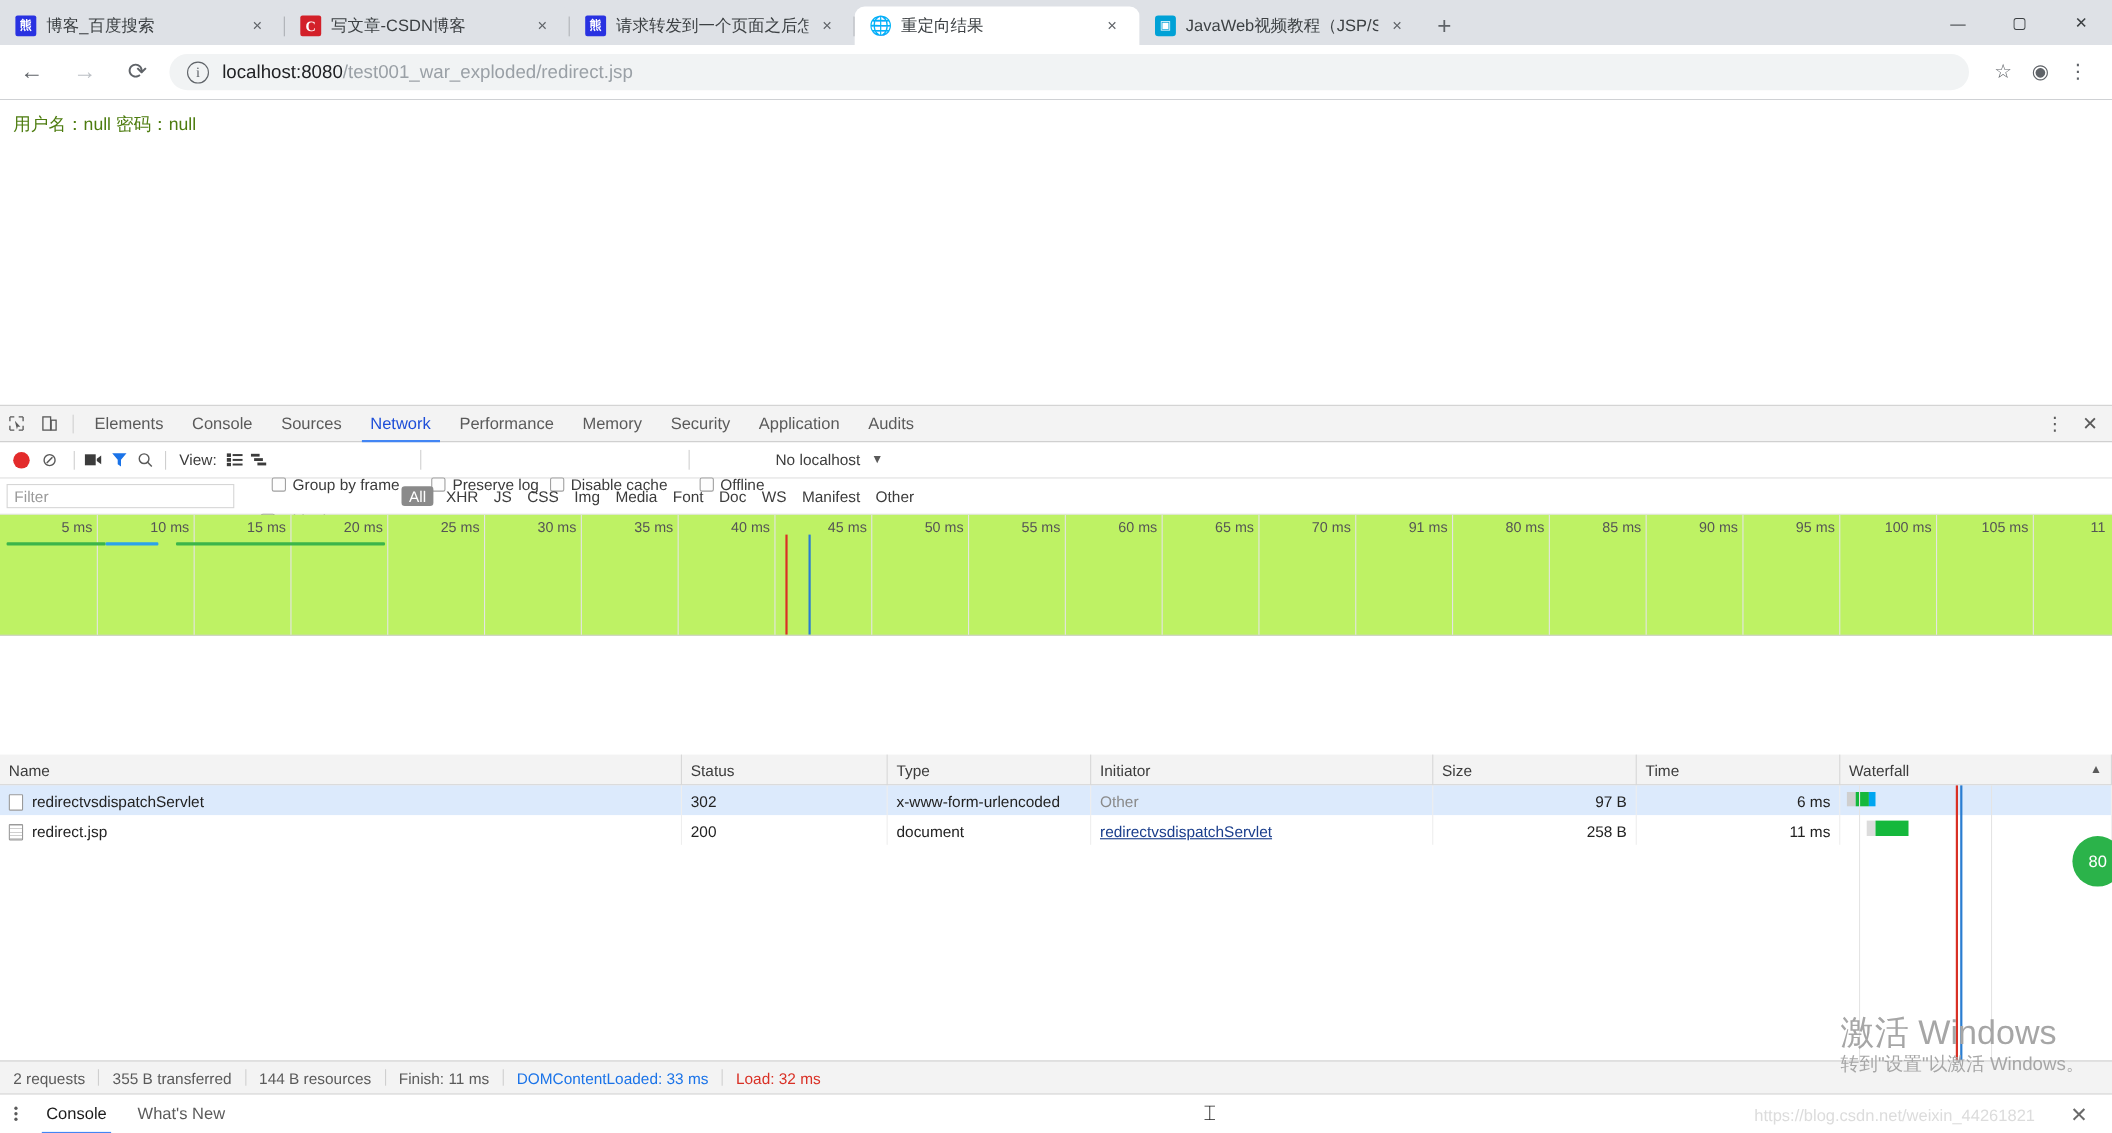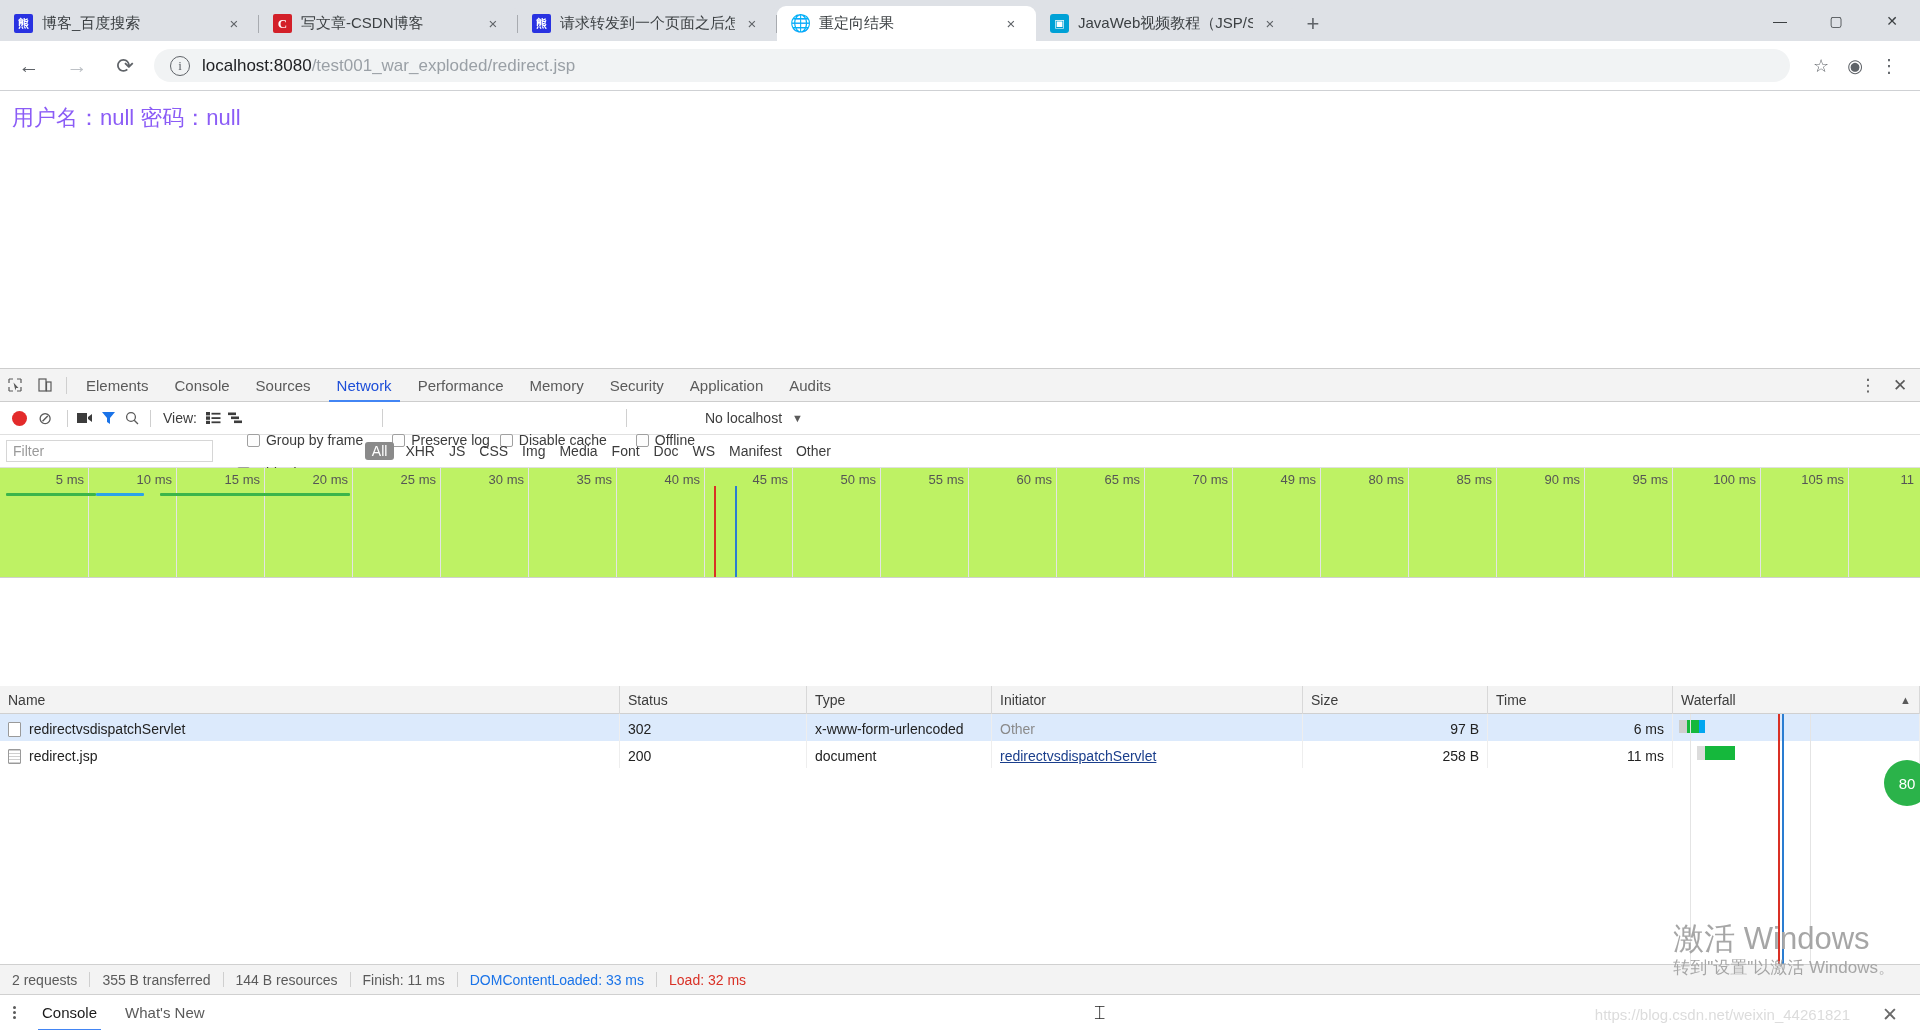--- a/index.html
+++ b/index.html
@@ -93,21 +93,21 @@
   .tb-right div { width:34px; height:34px; display:flex; align-items:center; justify-content:center; color:#5f6368; font-size:18px; }
   .avatar-ic { border-radius:50%; }
 
   
   .page {
     position:absolute; top:91px; left:0; width:1920px; height:277px;
     background:#fff;
   }
   .page-text {
     padding: 12px 12px;
-    font-size: 22px; color:#8b5cf6;
+    font-size: 16px; color:#4d7c0f;
     font-family: "Liberation Sans", "DejaVu Sans", sans-serif;
   }
 
   
   .devtools {
     position:absolute; top:368px; left:0; width:1920px; height:662px;
     background:#fff; border-top:1px solid #cdcdcd;
     font-family:"Liberation Sans", sans-serif;
   }
   .dt-tabbar {
@@ -433,21 +433,21 @@
           <div class="ov-tick-lbl" style="left:880px">50 ms</div>
         <div class="ov-tick" style="left:968px"></div>
           <div class="ov-tick-lbl" style="left:968px">55 ms</div>
         <div class="ov-tick" style="left:1056px"></div>
           <div class="ov-tick-lbl" style="left:1056px">60 ms</div>
         <div class="ov-tick" style="left:1144px"></div>
           <div class="ov-tick-lbl" style="left:1144px">65 ms</div>
         <div class="ov-tick" style="left:1232px"></div>
           <div class="ov-tick-lbl" style="left:1232px">70 ms</div>
         <div class="ov-tick" style="left:1320px"></div>
-          <div class="ov-tick-lbl" style="left:1320px">49 ms</div>
+          <div class="ov-tick-lbl" style="left:1320px">91 ms</div>
         <div class="ov-tick" style="left:1408px"></div>
           <div class="ov-tick-lbl" style="left:1408px">80 ms</div>
         <div class="ov-tick" style="left:1496px"></div>
           <div class="ov-tick-lbl" style="left:1496px">85 ms</div>
         <div class="ov-tick" style="left:1584px"></div>
           <div class="ov-tick-lbl" style="left:1584px">90 ms</div>
         <div class="ov-tick" style="left:1672px"></div>
           <div class="ov-tick-lbl" style="left:1672px">95 ms</div>
         <div class="ov-tick" style="left:1760px"></div>
           <div class="ov-tick-lbl" style="left:1760px">100 ms</div>

